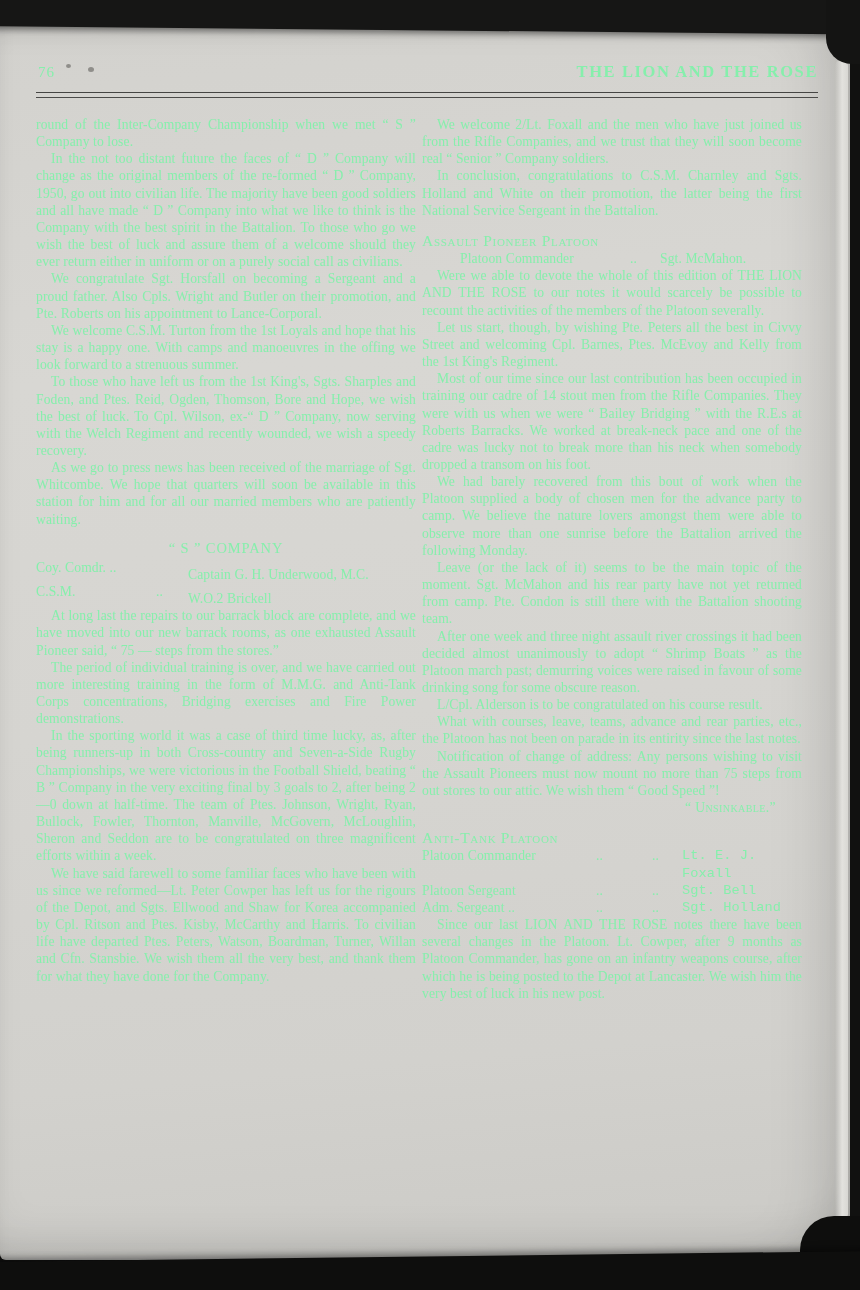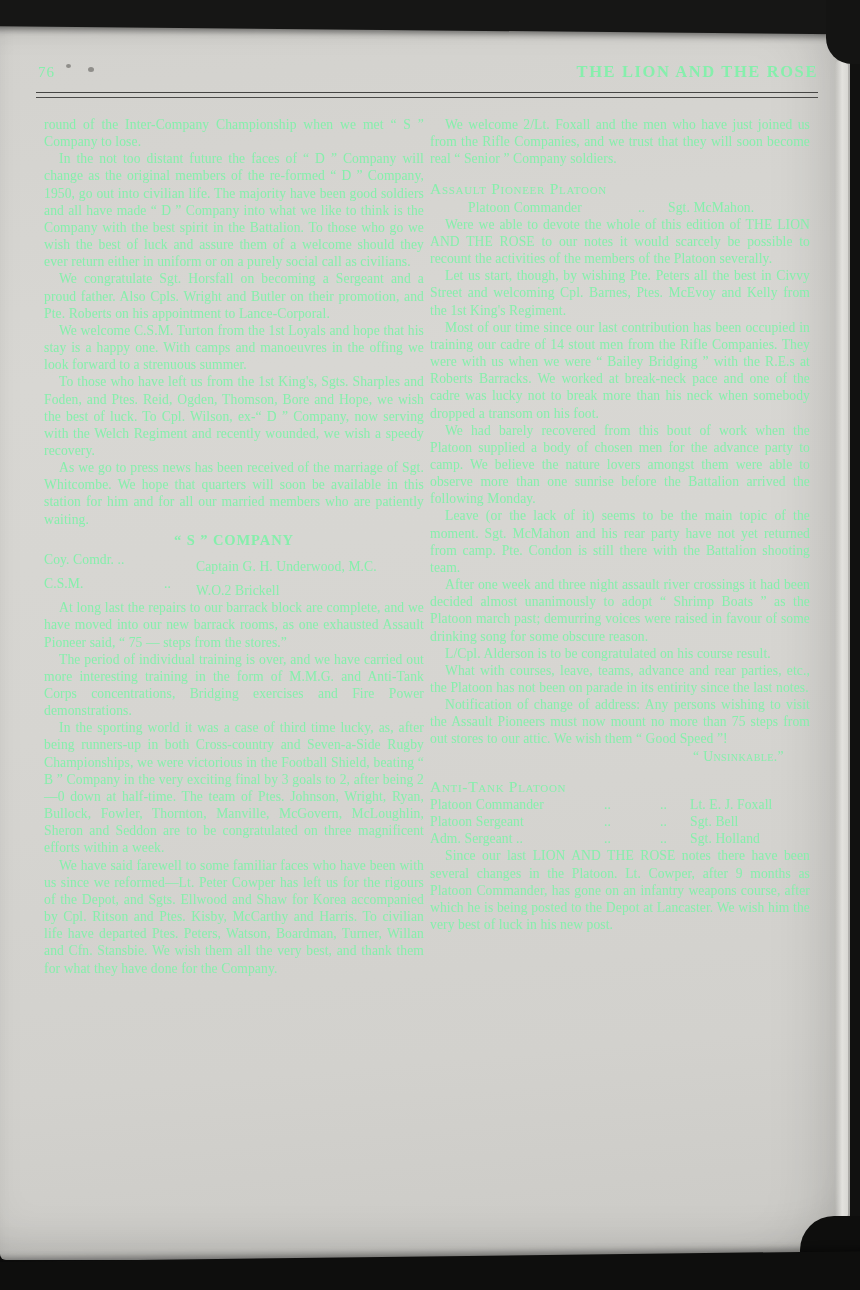--- a/index.html
+++ b/index.html
@@ -60,52 +60,52 @@
   }
   .speck { position:absolute; background:#8f8e8a; border-radius:50%; }
   .speck.s1 { left:30px; top:6px; width:5px; height:4px; }
   .speck.s2 { left:52px; top:9px; width:6px; height:5px; }
   .rule-double {
     margin-top:4px; height:4px;
     border-top:1.6px solid #454543;
     border-bottom:1px solid #4a4a48;
   }
 
-  .columns { display:flex; gap:6px; margin-top:18px;justify-content:center; }
+  .columns { display:flex; gap:6px; margin-top:18px; }
   .col {
     width:380px;
     font-size:13.6px; line-height:17.15px;
     text-align:justify;
     letter-spacing:0.1px;
   }
   p { margin:0; text-indent:15px; }
   p.cont { text-indent:0; }
 
   .company-heading {
     text-align:center; text-indent:0;
-    font-size:14.5px; font-weight:700; letter-spacing:0.9px;
-    margin-top:4px; margin-bottom:2px;
+    font-size:14.5px; font-weight:400; letter-spacing:0.9px;
+    margin-top:12px; margin-bottom:2px;
   }
   .platoon-heading {
     text-indent:0; text-align:left;
     font-variant:small-caps; font-size:15.5px; letter-spacing:0.7px;
     margin-top:13px; margin-bottom:1px;font-family:Liberation Serif, serif;
   }
   .officer-row { display:flex; text-indent:0; text-align:left;font-family:Liberation Serif, serif; }
   .officer-row .o-role { flex:0 0 120px; }
   .officer-row .o-dots { flex:0 0 32px; }
   .officer-row .o-name { flex:1;margin-top:7px; }
   .ap-officer { display:flex; text-indent:0; text-align:left; padding-left:38px; }
   .ap-officer .ap-role { flex:0 0 170px; }
   .ap-officer .ap-dots { flex:0 0 30px; }
   .at-row { display:flex; text-indent:0; text-align:left; }
   .at-row .o2-role { flex:0 0 174px; }
   .at-row .o2-d1 { flex:0 0 56px; }
   .at-row .o2-d2 { flex:0 0 30px; }
-  .at-row .o2-name { flex:1; }
+  .at-row .o2-name { flex:1;font-family:Liberation Mono, monospace; }
   .signature {
     text-align:right; text-indent:0; padding-right:26px;
     font-variant:small-caps; letter-spacing:0.4px;
   }
 </style>
 </head>
 <body>
 
 <div class="page"></div>
 <div class="page-edge-highlight"></div>
@@ -146,20 +146,21 @@
         <span class="o-name">W.O.2 Brickell</span>
       </div>
       <p>At long last the repairs to our barrack block are complete, and we have moved into our new barrack rooms, as one exhausted Assault Pioneer said, “ 75 — steps from the stores.”</p>
       <p>The period of individual training is over, and we have carried out more interesting training in the form of M.M.G. and Anti-Tank Corps concentrations, Bridging exercises and Fire Power demonstrations.</p>
       <p>In the sporting world it was a case of third time lucky, as, after being runners-up in both Cross-country and Seven-a-Side Rugby Championships, we were victorious in the Football Shield, beating “ B ” Company in the very exciting final by 3 goals to 2, after being 2—0 down at half-time.  The team of Ptes. Johnson, Wright, Ryan, Bullock, Fowler, Thornton, Manville, McGovern, McLoughlin, Sheron and Seddon are to be congratulated on three magnificent efforts within a week.</p>
       <p>We have said farewell to some familiar faces who have been with us since we reformed—Lt. Peter Cowper has left us for the rigours of the Depot, and Sgts. Ellwood and Shaw for Korea accompanied by Cpl. Ritson and Ptes. Kisby, McCarthy and Harris.  To civilian life have departed Ptes. Peters, Watson, Boardman, Turner, Willan and Cfn. Stansbie.  We wish them all the very best, and thank them for what they have done for the Company.</p>
     </div>
 
     <div class="col">
       <p>We welcome 2/Lt. Foxall and the men who have just joined us from the Rifle Companies, and we trust that they will soon become real “ Senior ” Company soldiers.</p>
+      <p>In conclusion, congratulations to C.S.M. Charnley and Sgts. Holland and White on their promotion, the latter being the first National Service Sergeant in the Battalion.</p>
 
       <p class="platoon-heading">Assault Pioneer Platoon</p>
       <div class="ap-officer">
         <span class="ap-role">Platoon Commander</span>
         <span class="ap-dots">..</span>
         <span class="ap-name">Sgt. McMahon.</span>
       </div>
       <p>Were we able to devote the whole of this edition of THE LION AND THE ROSE to our notes it would scarcely be possible to recount the activities of the members of the Platoon severally.</p>
       <p>Let us start, though, by wishing Pte. Peters all the best in Civvy Street and welcoming Cpl. Barnes, Ptes. McEvoy and Kelly from the 1st King's Regiment.</p>
       <p>Most of our time since our last contribution has been occupied in training our cadre of 14 stout men from the Rifle Companies.  They were with us when we were “ Bailey Bridging ” with the R.E.s at Roberts Barracks.  We worked at break-neck pace and one of the cadre was lucky not to break more than his neck when somebody dropped a transom on his foot.</p>

